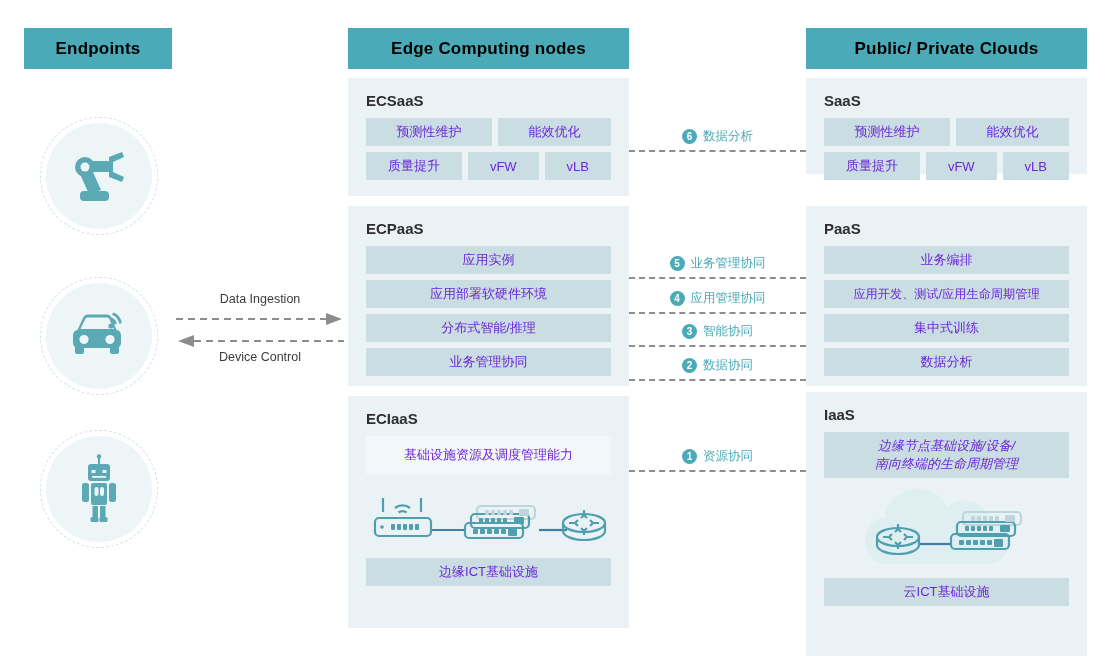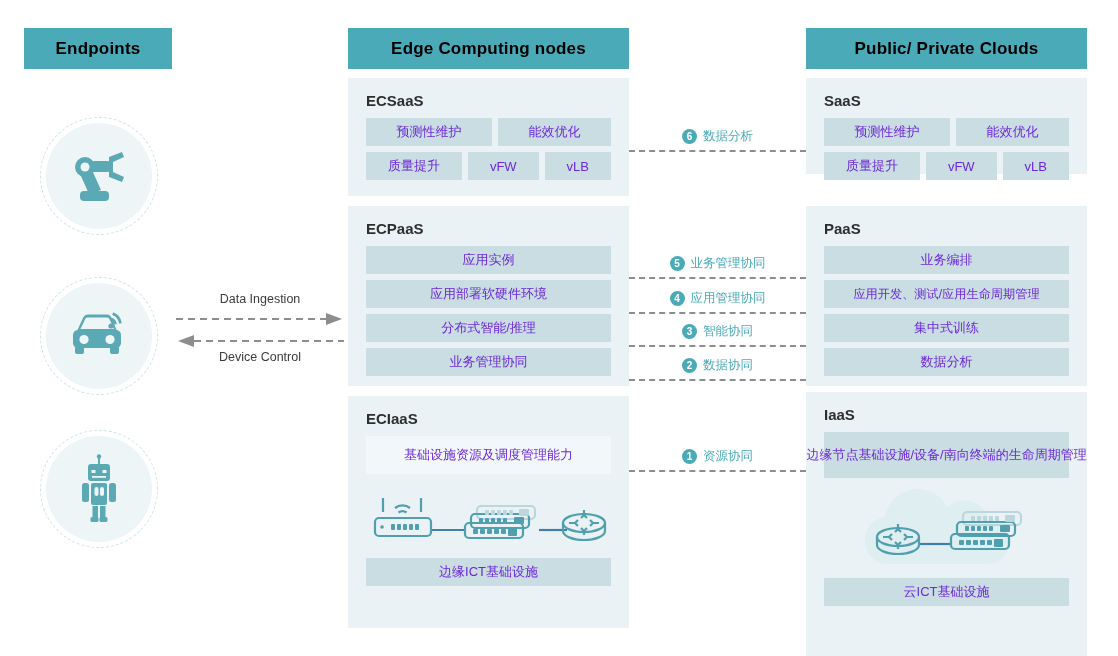--- a/index.html
+++ b/index.html
@@ -63,21 +63,21 @@
   }
   .tile-row{display:flex;gap:6px;margin-bottom:6px;}
   .tile{
     background:#c9dde2;color:#6d28d9;font-size:13px;
     display:flex;align-items:center;justify-content:center;
     height:28px;flex:1 1 auto;white-space:nowrap;padding:0 4px;
     box-sizing:border-box;
   }
   .tile.wide{width:100%;}
   .tile.pale{background:#f2f8fa;font-family:Liberation Serif, serif;}
-  .tile.tall{height:46px;flex-direction:row;line-height:1.35;}
+  .tile.tall{height:46px;flex-direction:column;line-height:1.35;font-style:italic;}
 
   
   #sec-ecsaas{top:78px;height:118px;}
   #sec-ecpaas{top:206px;height:180px;}
   #sec-eciaas{top:396px;height:232px;}
   
   #sec-saas{top:78px;height:96px;}
   #sec-paas{top:206px;height:180px;}
   #sec-iaas{top:392px;height:276px;}
 

